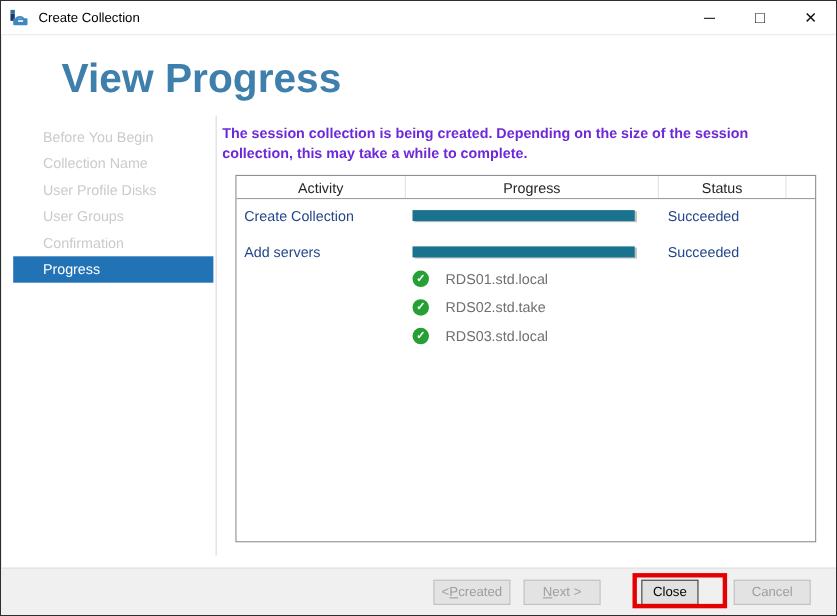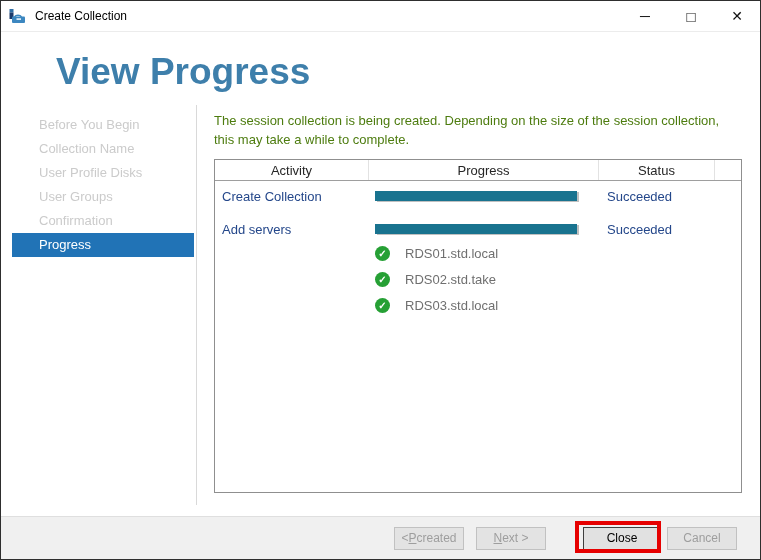--- a/index.html
+++ b/index.html
@@ -24,22 +24,22 @@
 
   
   .sidebar { position:absolute; left:11px; top:112px; width:182px; }
   .side-item { height:24px; line-height:24px; padding-left:27px;
                font-size:13px; color:#cbcbcb; white-space:nowrap; }
   .side-item.selected { background:#2173b6; color:#ffffff; }
   .vdivider { position:absolute; left:195px; top:104px; height:400px;
               width:1px; background:#d9d9d9; }
 
   
-  .desc { position:absolute; left:213px; top:110px; width:520px;
-          font-size:13px; line-height:19px; color:#4d7c0f; }
+  .desc { position:absolute; left:201px; top:110px; width:520px;
+          font-size:13px; line-height:19px; color:#6d28d9;font-weight:bold; }
 
   .table { position:absolute; left:213px; top:158px; width:528px; height:334px;
            border:1px solid #8f8f8f; background:#fff; }
   .thead { display:flex; height:21px; border-bottom:1px solid #9e9e9e;
            font-size:13px; color:#262626; }
   .th { display:flex; align-items:center; justify-content:center;
         border-right:1px solid #e2e2e2; }
   .th.activity { width:154px; }
   .th.progress { width:230px; }
   .th.status   { width:116px; }
@@ -63,21 +63,21 @@
   .footer { position:absolute; left:0; right:0; bottom:0; height:43px;
             background:#f0f0f0; border-top:1px solid #dfdfdf;
             display:flex; align-items:center; }
   .btn { width:70px; height:23px; font-size:12px; display:flex;
          align-items:center; justify-content:center; background:#e1e1e1;
          border:1px solid #acacac; color:#000; cursor:default; }
   .btn.disabled { color:#9e9e9e; border-color:#c1c1c1; background:#e3e3e3; }
   .btn-previous { margin-left:auto; }
   .btn-next { margin-left:12px; }
   .close-wrap { position:relative; margin-left:37px; width:70px; height:23px; }
-  .btn-close { border:1px solid #3f3f3f; width:78px; height:23px; }
+  .btn-close { border:1px solid #3f3f3f; width:52px; height:23px; }
   .annotation-box { position:absolute; left:-8px; top:-6px; width:86px;
                     height:32px; border:4px solid #e60000; pointer-events:none; }
   .btn-cancel { margin-left:14px; margin-right:23px; }
   .key { text-decoration:underline; }
 </style>
 </head>
 <body>
 
 <div class="window">
 

